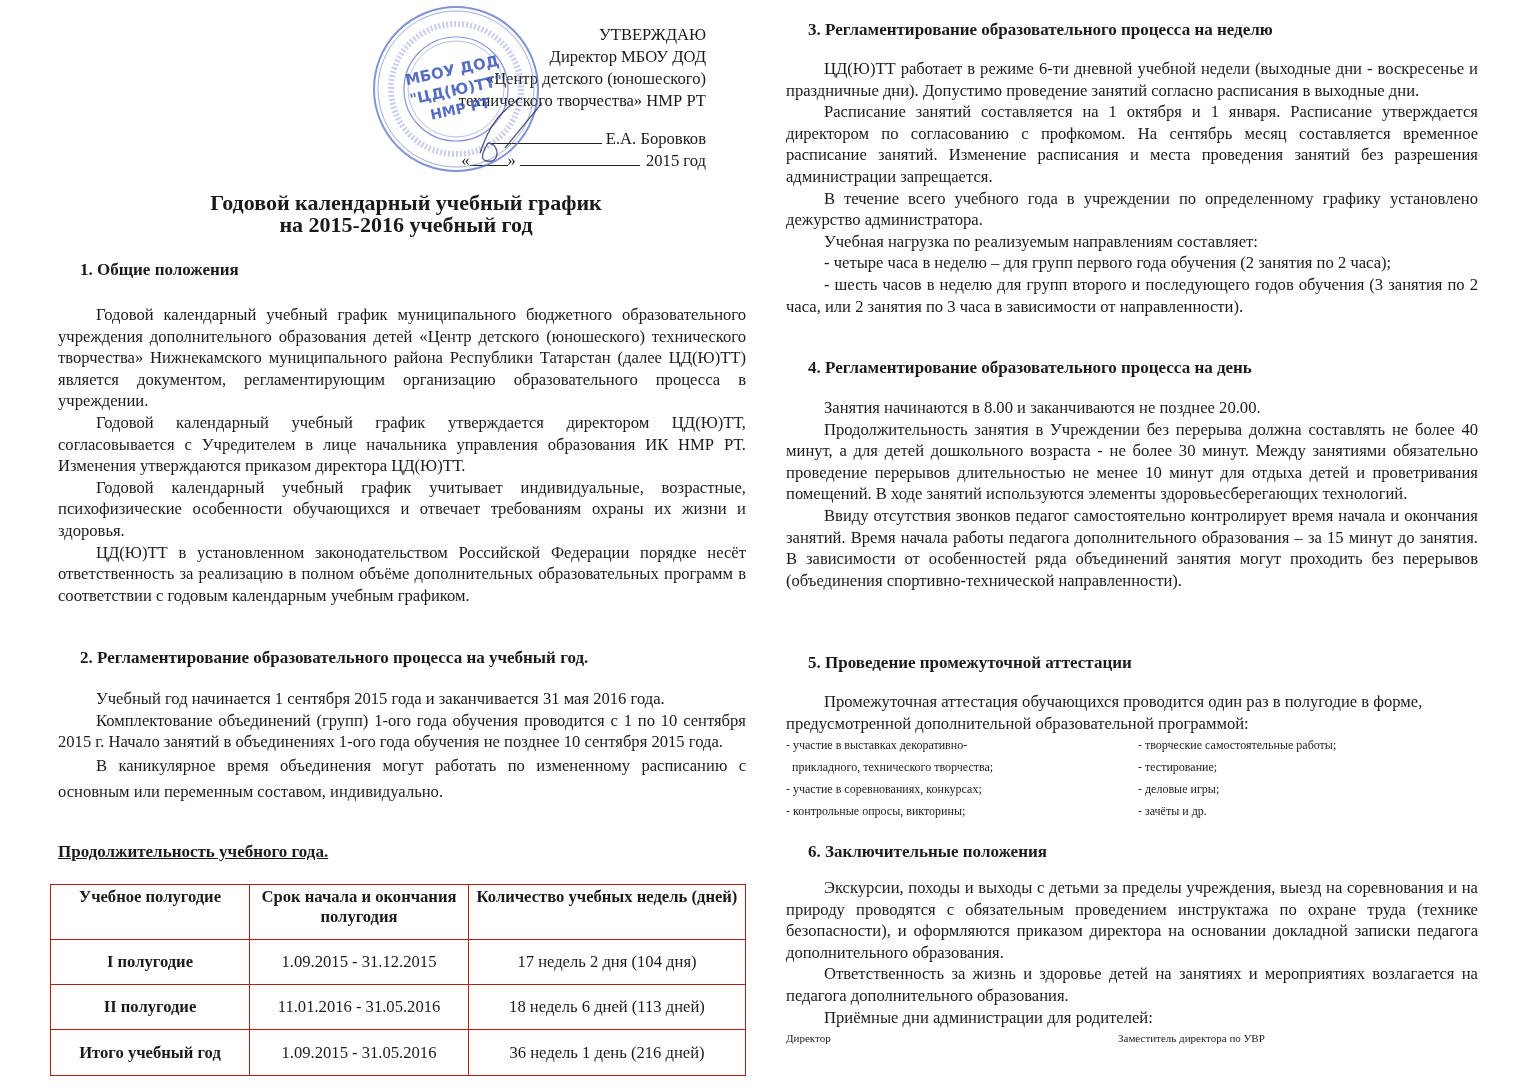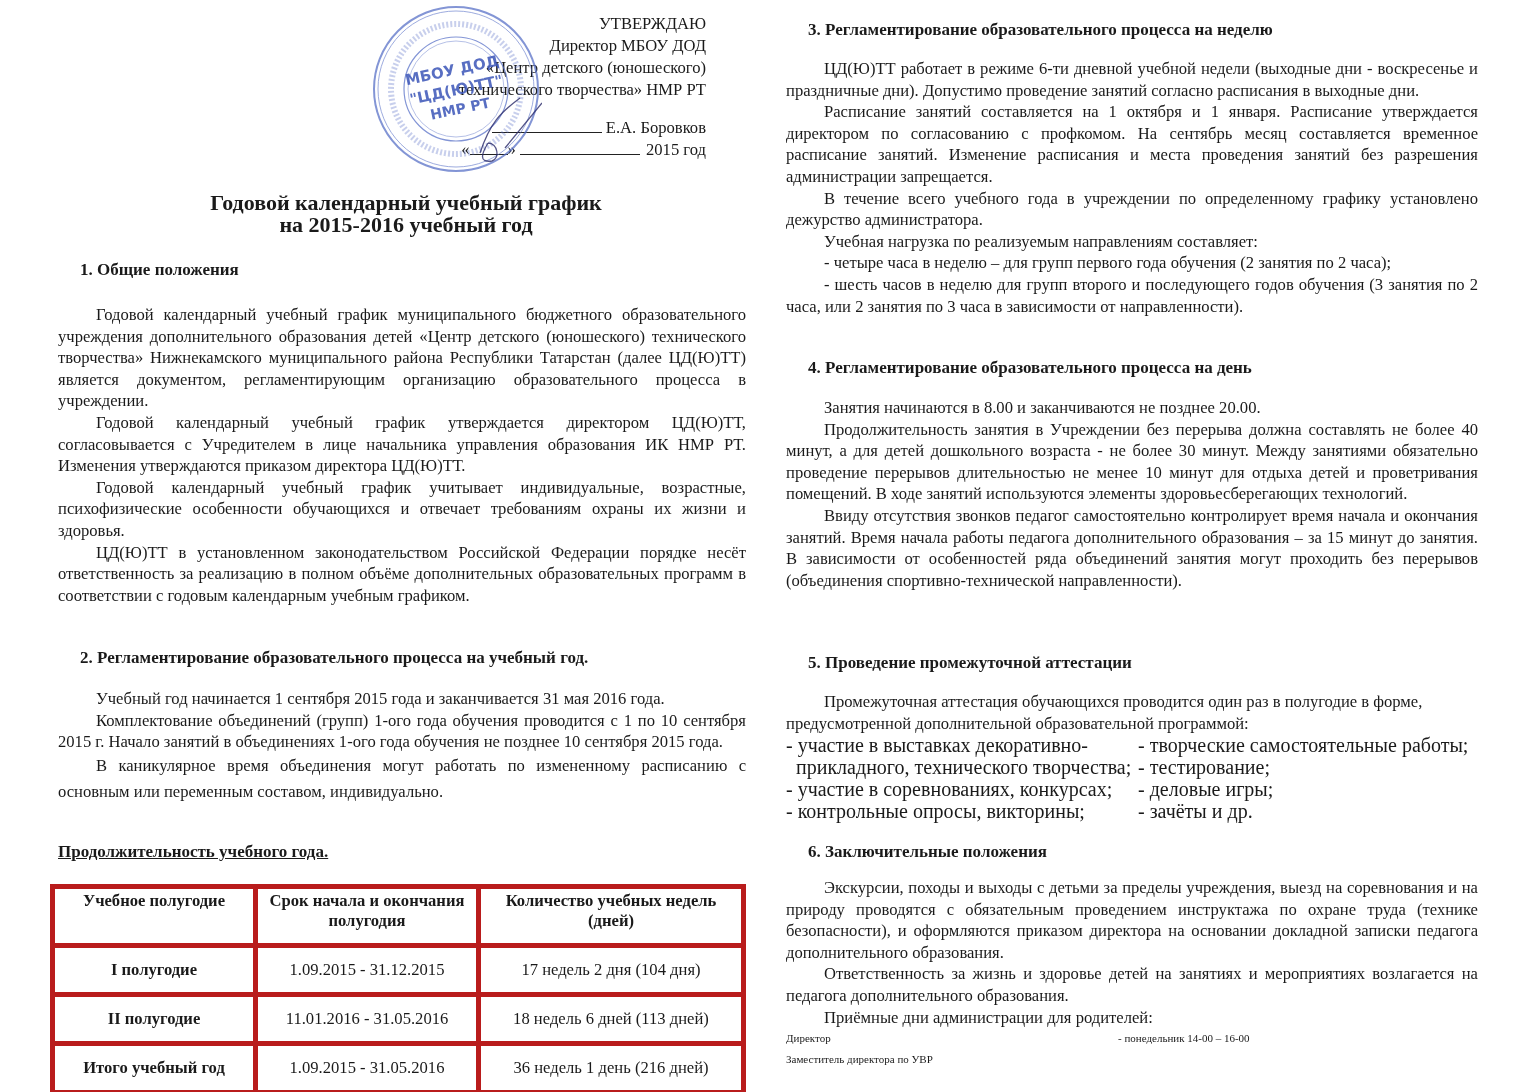--- a/index.html
+++ b/index.html
@@ -8,32 +8,32 @@
     background: #ffffff; color: #1a1a1a;
     font-family: "Liberation Serif", "DejaVu Serif", serif;
     position: relative;
   }
   .col { position: absolute; top: 0; }
   .left { left: 58px; width: 688px; }
   .right { left: 786px; width: 692px; }
   p { margin: 0; font-size: 16.6px; line-height: 21.6px; text-align: justify; }
   .ind { text-indent: 38px; }
   h2 { margin: 0; font-size: 17px; font-weight: bold; font-family: "Liberation Serif", serif; }
-  .approve { position: absolute; left: 0; top: 13px; width: 648px; text-align: right; font-size: 16.6px; line-height: 22px; }
+  .approve { position: absolute; left: 0; top: 24px; width: 648px; text-align: right; font-size: 16.6px; line-height: 22px; }
   .approve div { white-space: nowrap; }
   .sign-line { display: inline-block; border-bottom: 1px solid #222; width: 110px; height: 14px; vertical-align: baseline; }
   .sign-line2 { display: inline-block; border-bottom: 1px solid #222; width: 120px; height: 14px; vertical-align: baseline; margin-right: 6px; }
   .title { position: absolute; left: 4px; top: 192px; width: 688px; text-align: center; font-weight: bold; font-size: 22px; line-height: 22px; }
   table.dur { border-collapse: collapse; position: absolute; left: -8px; top: 884px; width: 696px; font-size: 16.6px; }
-  table.dur td, table.dur th { border: 5px solid #b91c1c; text-align: center; padding: 12px 4px; line-height: 20px; }
+  table.dur td, table.dur th { border: 1px solid #b91c1c; text-align: center; padding: 12px 4px; line-height: 20px; }
   table.dur th { font-weight: bold; vertical-align: top; padding-top: 2px; }
   .bold { font-weight: bold; }
   .underline { text-decoration: underline; font-weight: bold; font-size: 17px; }
   .stamp { position: absolute; left: 370px; top: 3px; width: 172px; height: 172px; pointer-events: none; }
-  .list-grid { display: grid; grid-template-columns: 352px 340px; font-size: 20px; line-height: 22px; }
+  .list-grid { display: grid; grid-template-columns: 352px 340px; font-size: 12px; line-height: 22px; }
   .hours { display: grid; grid-template-columns: 332px 360px; font-size: 11px; line-height: 21px; }
 </style>
 </head>
 <body>
 
 <div class="col left">
 
   <div class="approve">
     <div>УТВЕРЖДАЮ</div>
     <div>Директор МБОУ ДОД</div>
@@ -160,17 +160,16 @@
   </div>
 
   <h2 style="position:absolute; left:22px; top:842px;">6.  Заключительные положения</h2>
 
   <div style="position:absolute; left:0; top:877px; width:692px;">
     <p class="ind">Экскурсии, походы и выходы с детьми за пределы учреждения, выезд на соревнования и на природу  проводятся с обязательным проведением инструктажа по охране труда (технике безопасности), и оформляются приказом директора на основании докладной записки педагога дополнительного образования.</p>
     <p class="ind">Ответственность за жизнь и здоровье детей на занятиях и мероприятиях возлагается на педагога дополнительного образования.</p>
     <p class="ind">Приёмные дни администрации для родителей:</p>
     <div class="hours">
       <div>Директор</div>
-      <div>- понедельник 14-00 – 16-00</div>
       <div>Заместитель директора по УВР</div>
     </div>
   </div>
 </div>
 
 </body></html>

